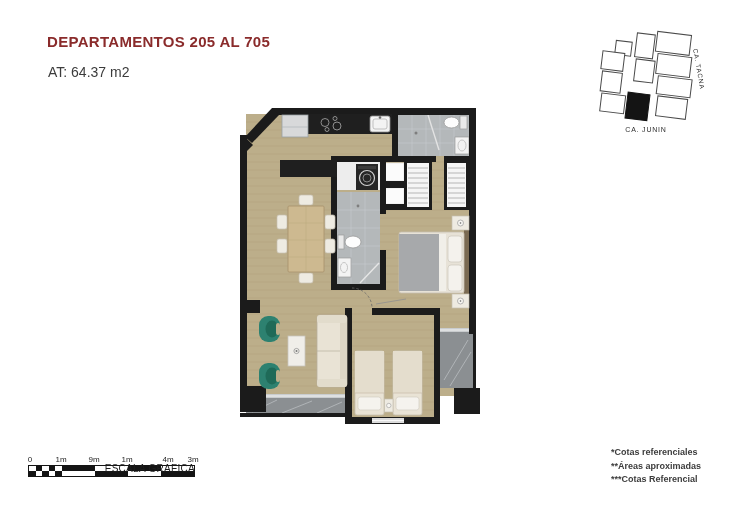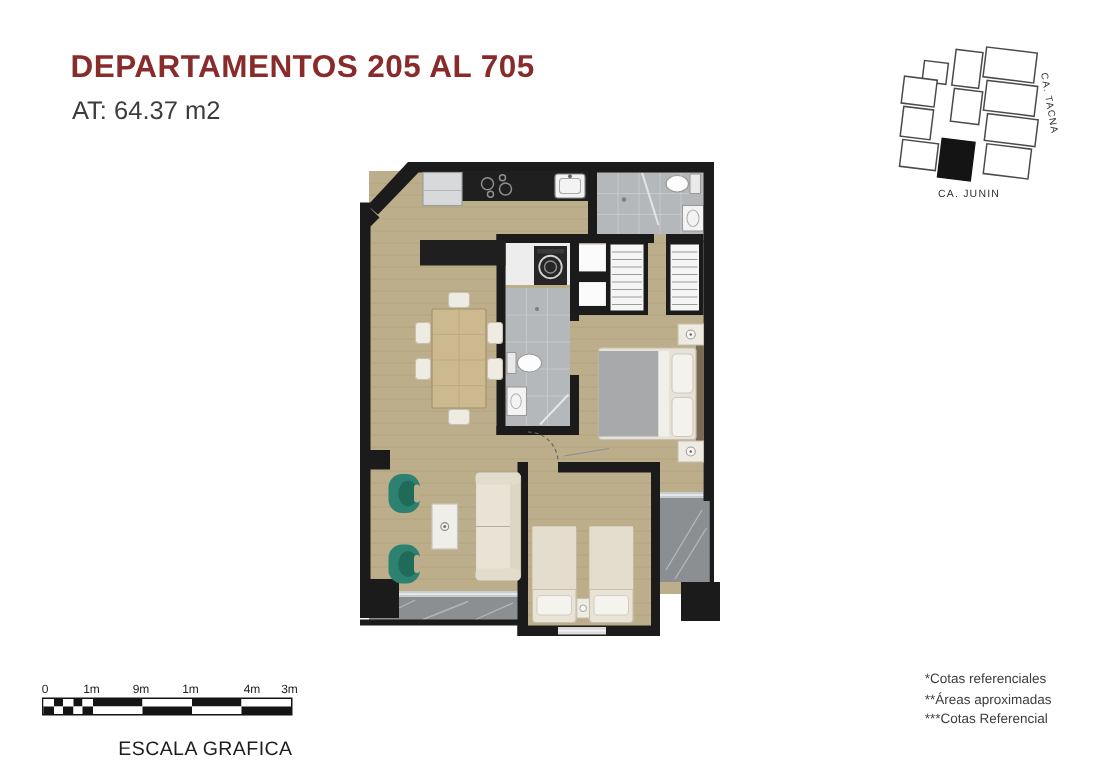--- a/index.html
+++ b/index.html
@@ -1,25 +1,25 @@
 <!DOCTYPE html>
 <html style="--accent: #8a2b2b; --text: #3c3c3c; --wall: #1b1b1b; --wood: #bcae8a; --wood-line: #a3956f; --tile: #b4b8ba; --tile-line: #cbcfd1; --marble: #8b8f92; --marble-line: #bdc1c4; --counter: #1f1f1f; --sofa: #e9e3d5; --armchair: #2d8170; --blanket: #a7a9ab;"><head>
 <meta charset="utf-8">
 <style>
   html,body{margin:0;padding:0;}
   body{
     width:730px;height:516px;position:relative;background:#ffffff;
     font-family:"Liberation Sans", sans-serif;overflow:hidden;
   }
   .page-title{
-    position:absolute;left:47px;top:33px;font-size:21px;font-weight:bold;
+    position:absolute;left:47px;top:33px;font-size:15px;font-weight:bold;
     letter-spacing:.3px;color:var(--accent,#8a2b2b);
   }
   .page-subtitle{
-    position:absolute;left:48px;top:64px;font-size:17px;color:var(--text,#3f3f3f);
+    position:absolute;left:48px;top:64px;font-size:14px;color:var(--text,#3f3f3f);
   }
   .plan-svg{position:absolute;left:232px;top:100px;}
   .sitemap-svg{position:absolute;left:588px;top:28px;}
   .street-right{
     position:absolute;left:699px;top:48px;font-size:6.5px;letter-spacing:.8px;
     color:#2e2e2e;transform:rotate(80deg);transform-origin:left top;white-space:nowrap;
   }
   .street-bottom{
     position:absolute;left:600px;top:126px;width:92px;text-align:center;
     font-size:7px;letter-spacing:.8px;color:#2e2e2e;
@@ -30,26 +30,26 @@
   }
   .bar{
     position:absolute;left:0;top:10px;width:165px;height:10px;
     border:1px solid #141414;display:flex;flex-direction:column;
   }
   .bar-row{display:flex;flex:1;}
   .c{height:100%;}
   .b{background:#141414;} .w{background:#ffffff;}
   .fine{width:6.6px;} .coarse{width:33px;}
   .scale-caption{
-    position:absolute;left:0;top:36px;width:167px;text-align:right;
-    font-size:13px;letter-spacing:.3px;color:#1d1d1d;
+    position:absolute;left:0;top:8px;width:167px;text-align:right;
+    font-size:10px;letter-spacing:.3px;color:#1d1d1d;
   }
   .notes{
     position:absolute;right:29px;top:446px;font-size:9px;line-height:13.5px;
-    color:var(--text,#3a3a3a);text-align:left;
+    color:var(--text,#3a3a3a);text-align:left;font-weight:bold;
   }
   
   .wall{fill:var(--wall,#1b1b1b);}
   .wood{fill:var(--wood,#bcae8a);}
   .wood-ln{stroke:var(--wood-line,#a3956f);stroke-width:.55;opacity:.45;}
   .tile{fill:var(--tile,#b4b8ba);}
   .tile-ln{stroke:var(--tile-line,#c9cdcf);stroke-width:.5;}
   .marble{fill:var(--marble,#8b8f92);}
   .marble-ln{stroke:var(--marble-line,#b9bdc0);stroke-width:.9;opacity:.8;}
   .counter{fill:var(--counter,#1f1f1f);}

